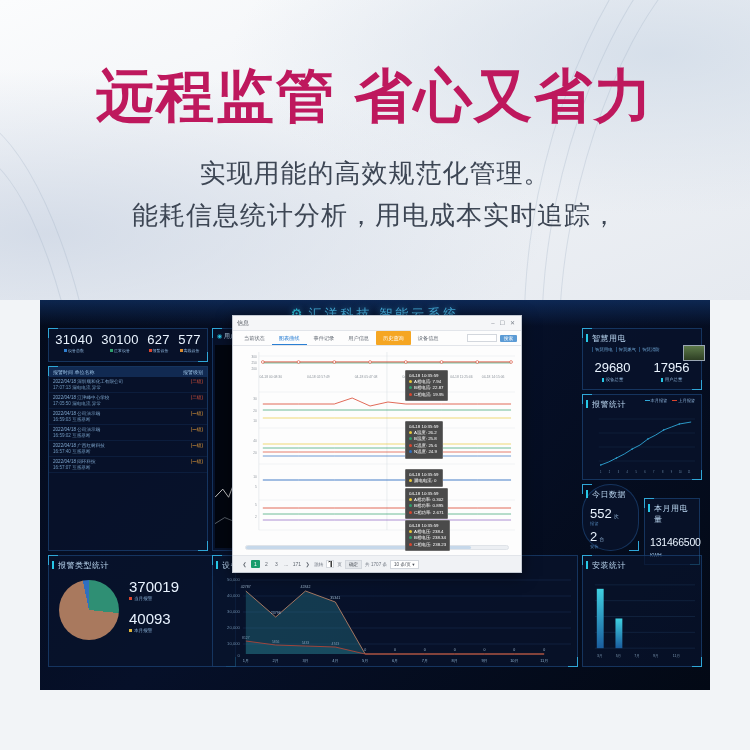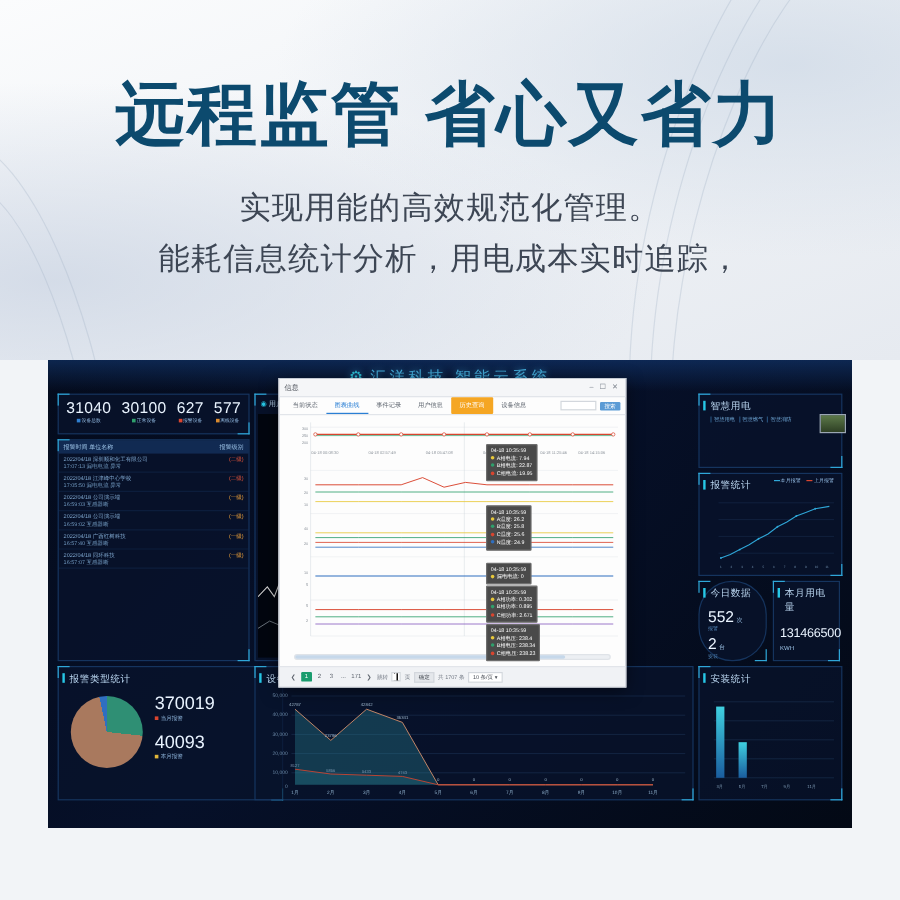--- a/index.html
+++ b/index.html
@@ -23,21 +23,21 @@
   }
   .f1 { width:300px; height:660px; right:-90px; top:-130px; transform:rotate(14deg); }
   .f2 { width:250px; height:600px; right:-58px; top:-96px; transform:rotate(14deg); border-color:rgba(160,175,195,0.22); }
   .f3 { width:200px; height:540px; right:-26px; top:-62px; transform:rotate(14deg); border-color:rgba(160,175,195,0.16); }
   .f4 { width:160px; height:470px; left:-72px; top:110px; transform:rotate(-12deg); border-color:rgba(160,175,195,0.22); }
   .f5 { width:120px; height:400px; left:-48px; top:150px; transform:rotate(-12deg); border-color:rgba(160,175,195,0.16); }
 
   .headline {
     position:absolute; top:62px; width:750px; text-align:center;
     font-size:58px; font-weight:bold; letter-spacing:2px;
-    color:#0c4a6e; line-height:1.18;
+    color:#be185d; line-height:1.18;
     font-family:"Liberation Sans", sans-serif;
   }
   .subline {
     position:absolute; top:152px; width:750px; text-align:center;
     font-size:26px; color:#3d4654; line-height:1.62; letter-spacing:1px;
   }
 
   
   .dash {
     position:absolute; left:40px; top:300px; width:670px; height:390px;
@@ -135,21 +135,21 @@
   .as-legend i { display:inline-block; width:5px; height:1px; vertical-align:middle; margin-right:1px; }
   .as-body { position:absolute; left:2px; top:16px; right:2px; bottom:2px; }
   .as-body svg { width:100%; height:100%; }
 
   #today { left:542px; top:184px; width:57px; height:67px;border-radius:28px; }
   .td-v { padding:3px 0 0 7px; }
   .td-n { font-size:13px; color:#eaf4ff; }
   .td-n em { font-style:normal; font-size:5px; color:#9dc4e8; margin-left:2px; }
   .td-l { font-size:4.2px; color:#4f82b5; }
 
-  #month { left:604px; top:184px; width:56px; height:67px; }
+  #month { left:604px; top:198px; width:56px; height:67px; }
   .mo-n { font-size:10.5px; color:#eaf4ff; padding:8px 0 0 5px; letter-spacing:-.2px; }
   .mo-u { font-size:5px; color:#9dc4e8; padding:4px 0 0 5px; }
 
   #install { left:542px; top:255px; width:120px; height:112px; }
   .in-body { position:absolute; left:2px; top:15px; right:2px; bottom:2px; }
   .in-body svg { width:100%; height:100%; }
 
   
   .modal {
     position:absolute; left:192px; top:15px; width:290px; height:258px;
@@ -396,20 +396,30 @@
     </div>
   </div>
 
   <div class="panel" id="smart">
     <div class="p-title">智慧用电</div>
     <div class="sm-tabs">
       <span>智慧用电</span>
       <span>智慧燃气</span>
       <span>智慧消防</span>
     </div>
+    <div class="sm-vals">
+      <div class="sm-v">
+        <div class="sm-n">29680</div>
+        <div class="sm-l"><i></i><span>设备总量</span></div>
+      </div>
+      <div class="sm-v">
+        <div class="sm-n">17956</div>
+        <div class="sm-l"><i></i><span>用户总量</span></div>
+      </div>
+    </div>
   </div>
 
   <div class="panel" id="alarmstat">
     <div class="p-title">报警统计</div>
     <div class="as-legend">
       <span><i style="background:#2fa7d8"></i><span>本月报警</span></span>
       <span><i style="background:#d9452f"></i><span>上月报警</span></span>
     </div>
     <div class="as-body">
       <svg viewBox="0 0 116 66" preserveAspectRatio="none">

